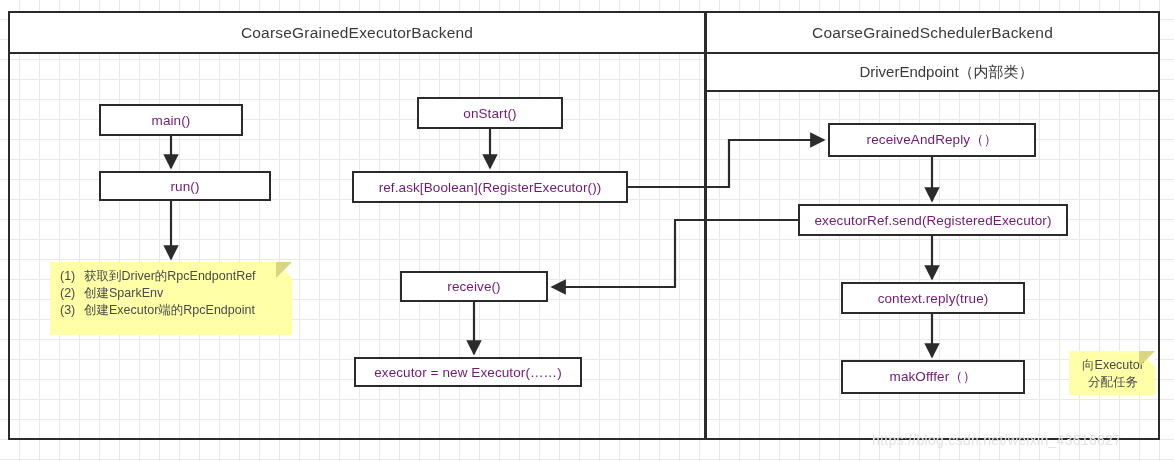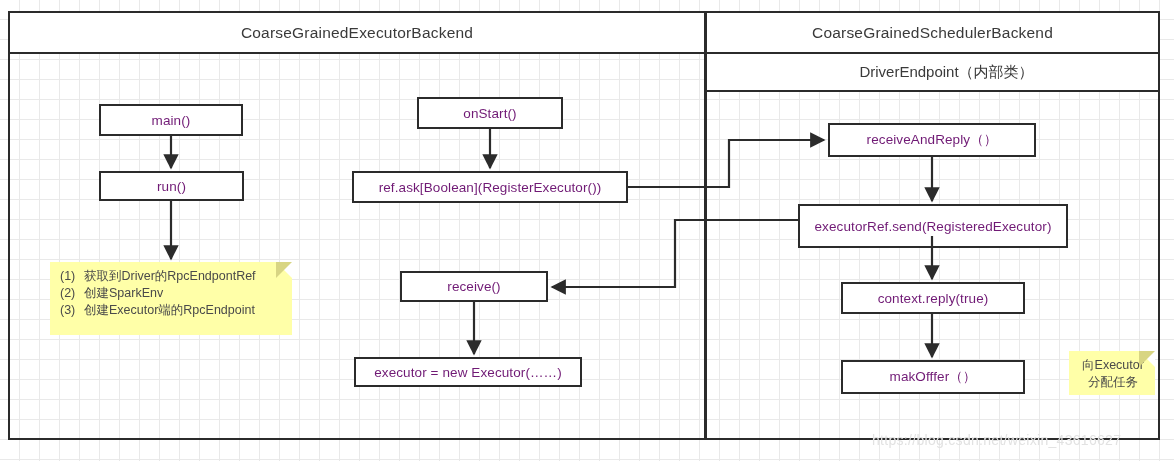--- a/index.html
+++ b/index.html
@@ -112,21 +112,21 @@
   <div class="panel" style="left:8px; top:11px; width:698px; height:429px;"></div>
 
   <div class="panel-title" style="left:10px; top:13px; width:694px; height:41px;">
     <span>CoarseGrainedExecutorBackend</span>
   </div>
 
   <div class="node" style="left:99px; top:104px; width:144px; height:32px;">
     <span>main()</span>
   </div>
 
-  <div class="node" style="left:99px; top:171px; width:145px; height:30px;">
+  <div class="node" style="left:99px; top:171px; width:172px; height:30px;">
     <span>run()</span>
   </div>
 
   <div class="node" style="left:417px; top:97px; width:146px; height:32px;">
     <span>onStart()</span>
   </div>
 
   <div class="node" style="left:352px; top:171px; width:276px; height:32px;">
     <span>ref.ask[Boolean](RegisterExecutor())</span>
   </div>
@@ -160,21 +160,21 @@
   </div>
 
   <div class="subtitle" style="left:707px; top:54px; width:451px; height:38px;">
     <span>DriverEndpoint（内部类）</span>
   </div>
 
   <div class="node" style="left:828px; top:123px; width:208px; height:34px;">
     <span>receiveAndReply（）</span>
   </div>
 
-  <div class="node" style="left:798px; top:204px; width:270px; height:44px;">
+  <div class="node" style="left:798px; top:204px; width:270px; height:32px;">
     <span>executorRef.send(RegisteredExecutor)</span>
   </div>
 
   <div class="node" style="left:841px; top:282px; width:184px; height:32px;">
     <span>context.reply(true)</span>
   </div>
 
   <div class="node" style="left:841px; top:360px; width:184px; height:34px;">
     <span>makOfffer（）</span>
   </div>

